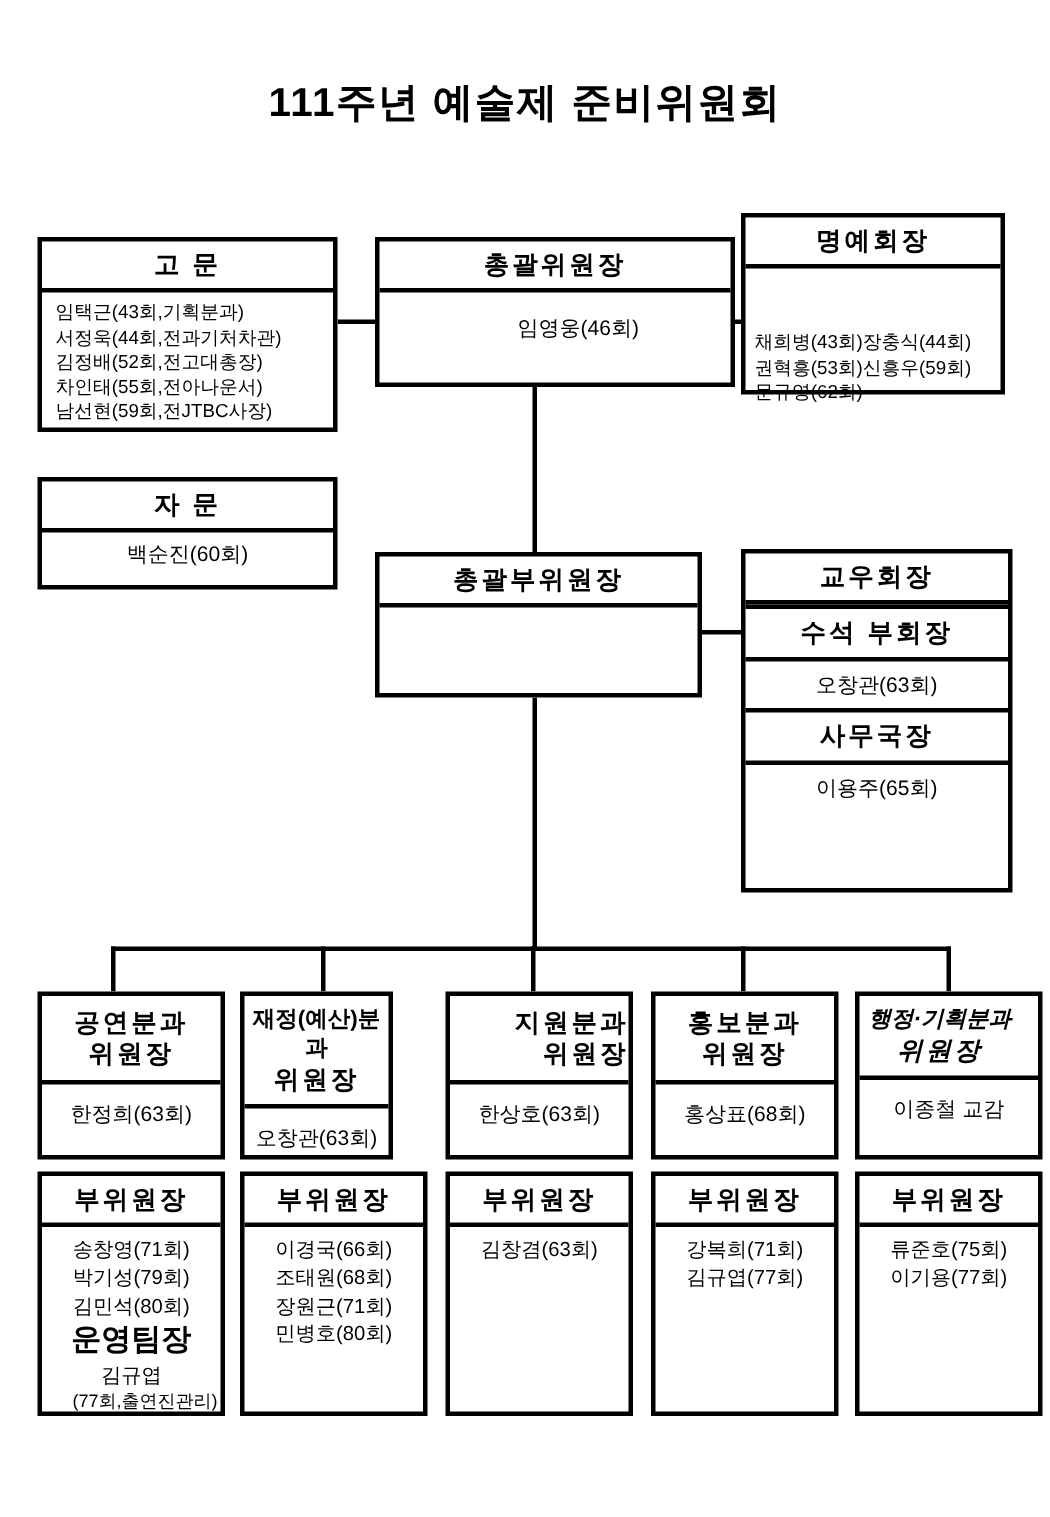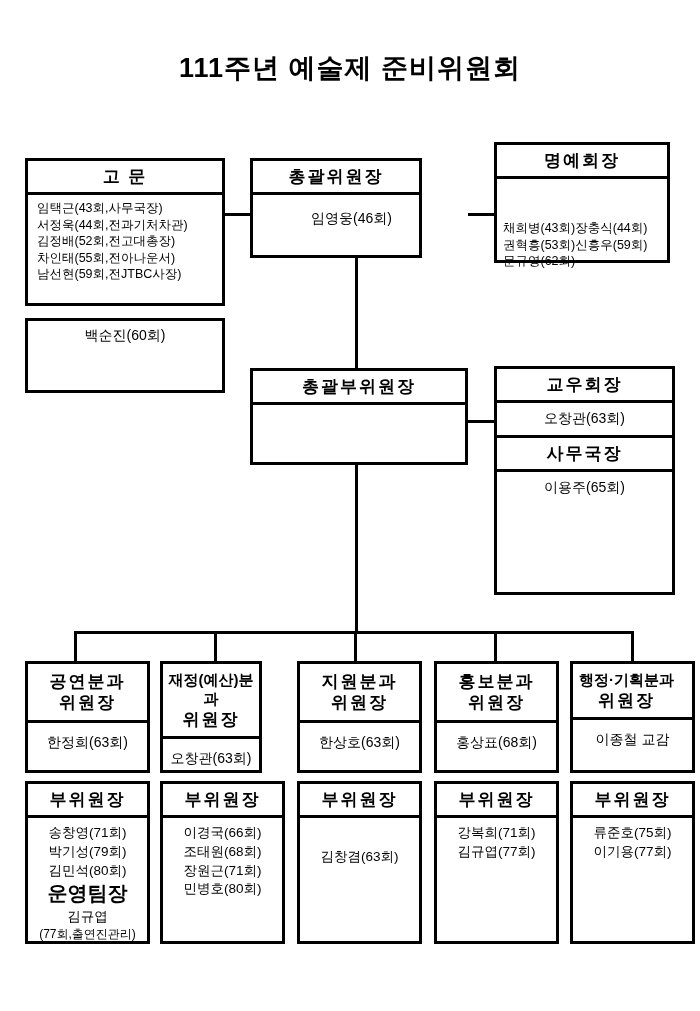--- a/index.html
+++ b/index.html
@@ -86,38 +86,39 @@
 <div class="line" style="left:355px; top:465px; width:3px; height:168px;"></div>
 
 <div class="line" style="left:74px; top:631px; width:560px; height:3px;"></div>
 
 <div class="line" style="left:74px; top:631px; width:3px; height:30px;"></div>
 <div class="line" style="left:214px; top:631px; width:3px; height:30px;"></div>
 <div class="line" style="left:354px; top:631px; width:3px; height:30px;"></div>
 <div class="line" style="left:494px; top:631px; width:3px; height:30px;"></div>
 <div class="line" style="left:631px; top:631px; width:3px; height:30px;"></div>
 
-<div class="box" style="left:25px; top:158px; width:200px; height:148px;">
+<div class="box" style="left:25px; top:158px; width:200px; height:130px;">
   <div class="hdr">고 문</div>
   <div class="body small">
-    <div>임택근(43회,사무국장)</div>
+    <div>임택근(43회,기획분과)</div>
     <div>서정욱(44회,전과기처차관)</div>
     <div>김정배(52회,전고대총장)</div>
     <div>차인태(55회,전아나운서)</div>
     <div>남선현(59회,전JTBC사장)</div>
   </div>
 </div>
 
 <div class="box" style="left:25px; top:318px; width:200px; height:75px;">
+  <div class="hdr">자 문</div>
   <div class="body">
     <div>백순진(60회)</div>
   </div>
 </div>
 
-<div class="box" style="left:250px; top:158px; width:172px; height:100px;">
+<div class="box" style="left:250px; top:158px; width:240px; height:100px;">
   <div class="hdr">총괄위원장</div>
   <div class="body" style="padding-top:14px;padding-left:33px;">
     <div>임영웅(46회)</div>
   </div>
 </div>
 
 <div class="box" style="left:494px; top:142px; width:176px; height:121px;">
   <div class="hdr">명예회장</div>
   <div class="body small" style="padding-left:6px;margin-top:36px;">
     <div>채희병(43회)장충식(44회)</div>
@@ -125,20 +126,21 @@
     <div>문규영(62회)</div>
   </div>
 </div>
 
 <div class="box" style="left:250px; top:368px; width:218px; height:97px;">
   <div class="hdr">총괄부위원장</div>
 </div>
 
 <div class="box" style="left:494px; top:366px; width:181px; height:229px;">
   <div class="hdr">교우회장</div>
+  <div class="hdr sep">수석 부회장</div>
   <div class="body" style="padding:6px 0 7px 0;">
     <div>오창관(63회)</div>
   </div>
   <div class="hdr sep">사무국장</div>
   <div class="body" style="padding:6px 0 7px 0;">
     <div>이용주(65회)</div>
   </div>
 </div>
 
 <div class="box" style="left:25px; top:661px; width:125px; height:112px;">
@@ -151,21 +153,21 @@
   </div>
 </div>
 <div class="box" style="left:25px; top:781px; width:125px; height:163px;">
   <div class="hdr">부위원장</div>
   <div class="body mid" style="padding-top:6px;">
     <div>송창영(71회)</div>
     <div>박기성(79회)</div>
     <div>김민석(80회)</div>
     <div class="sub-label">운영팀장</div>
     <div>김규엽</div>
-    <div style="font-size:12px;">(77회,출연진관리)</div>
+    <div style="font-size:12px;text-align:right;">(77회,출연진관리)</div>
   </div>
 </div>
 
 <div class="box" style="left:160px; top:661px; width:102px; height:112px;">
   <div class="hdr" style="padding:7px 0 6px 0; font-size:15px; letter-spacing:0;">
     <div>재정(예산)분과</div>
     <div style="font-size:17px; letter-spacing:2px;">위원장</div>
   </div>
   <div class="body" style="padding-top:10px;">
     <div>오창관(63회)</div>
@@ -175,31 +177,31 @@
   <div class="hdr">부위원장</div>
   <div class="body mid" style="padding-top:6px;">
     <div>이경국(66회)</div>
     <div>조태원(68회)</div>
     <div>장원근(71회)</div>
     <div>민병호(80회)</div>
   </div>
 </div>
 
 <div class="box" style="left:297px; top:661px; width:125px; height:112px;">
-  <div class="hdr" style="padding:7px 0 6px 0;">
+  <div class="hdr" style="padding:7px 0 6px 0;text-align:right;">
     <div>지원분과</div>
     <div>위원장</div>
   </div>
   <div class="body" style="padding-top:10px;">
     <div>한상호(63회)</div>
   </div>
 </div>
 <div class="box" style="left:297px; top:781px; width:125px; height:163px;">
   <div class="hdr">부위원장</div>
-  <div class="body mid" style="padding-top:6px;margin-top:24px;">
+  <div class="body mid" style="padding-top:6px;">
     <div>김창겸(63회)</div>
   </div>
 </div>
 
 <div class="box" style="left:434px; top:661px; width:125px; height:112px;">
   <div class="hdr" style="padding:7px 0 6px 0;">
     <div>홍보분과</div>
     <div>위원장</div>
   </div>
   <div class="body" style="padding-top:10px;">
@@ -208,21 +210,21 @@
 </div>
 <div class="box" style="left:434px; top:781px; width:125px; height:163px;">
   <div class="hdr">부위원장</div>
   <div class="body mid" style="padding-top:6px;">
     <div>강복희(71회)</div>
     <div>김규엽(77회)</div>
   </div>
 </div>
 
 <div class="box" style="left:570px; top:661px; width:125px; height:112px;">
-  <div class="hdr" style="padding:7px 12px 6px 0; font-size:15px; letter-spacing:0;">
+  <div class="hdr" style="padding:7px 12px 6px 0; font-size:15px; letter-spacing:0;font-style:italic;">
     <div>행정·기획분과</div>
     <div style="font-size:17px; letter-spacing:2px;">위원장</div>
   </div>
   <div class="body" style="padding-top:10px;">
     <div>이종철 교감</div>
   </div>
 </div>
 <div class="box" style="left:570px; top:781px; width:125px; height:163px;">
   <div class="hdr">부위원장</div>
   <div class="body mid" style="padding-top:6px;">

